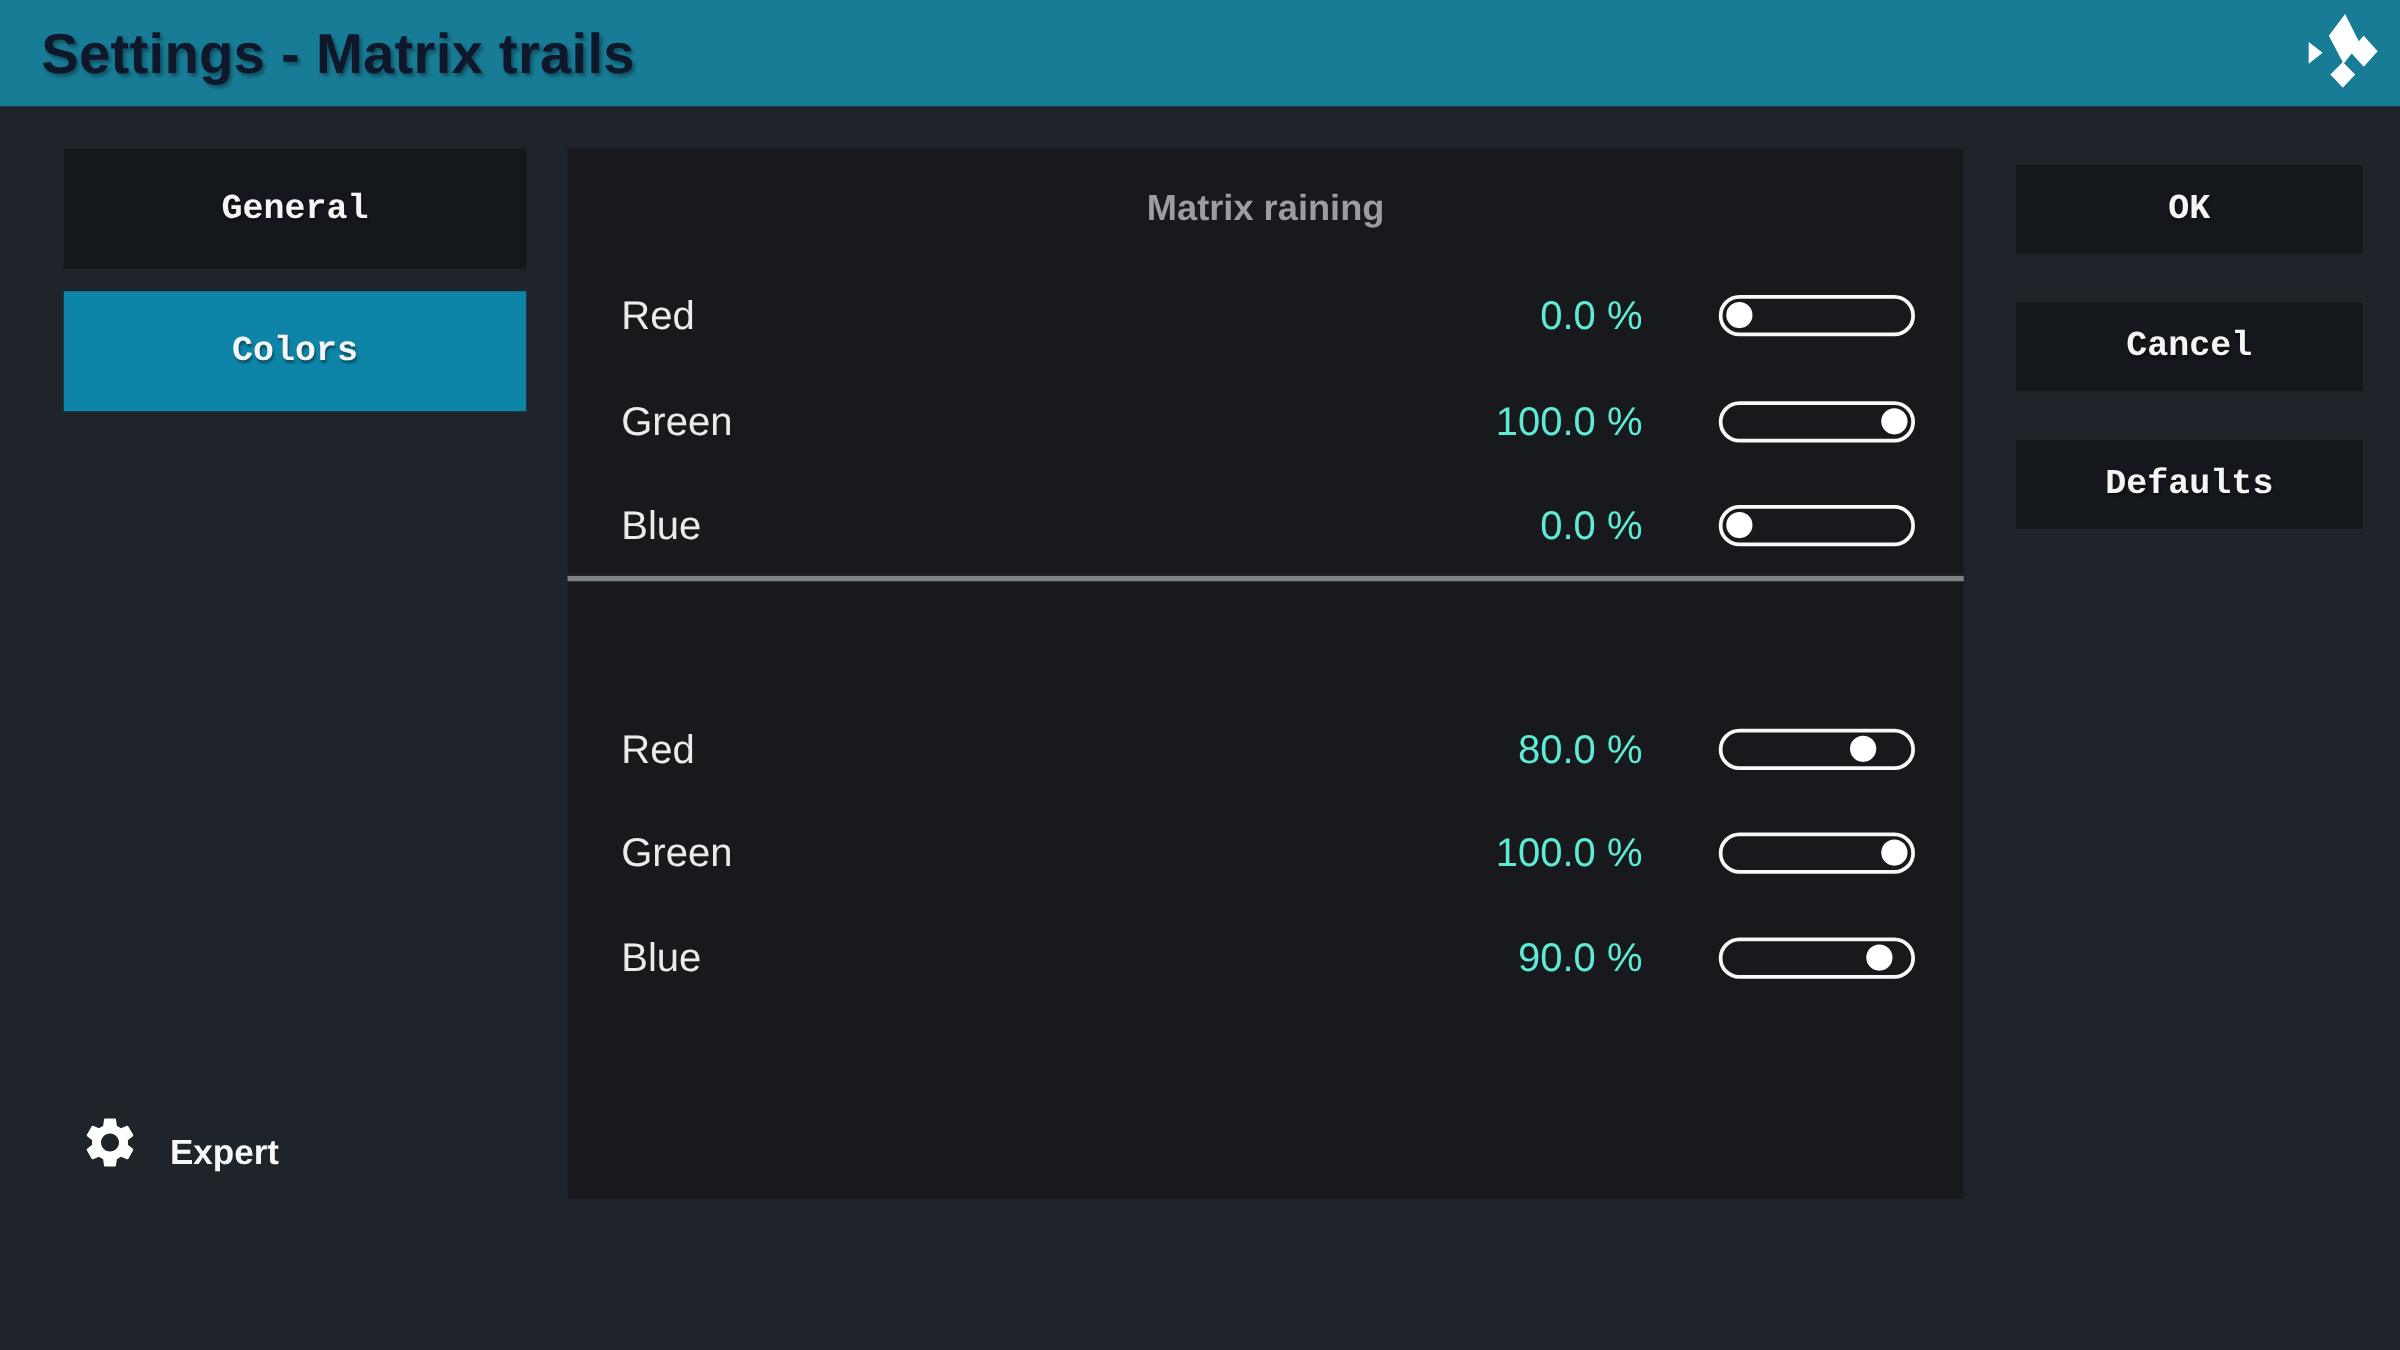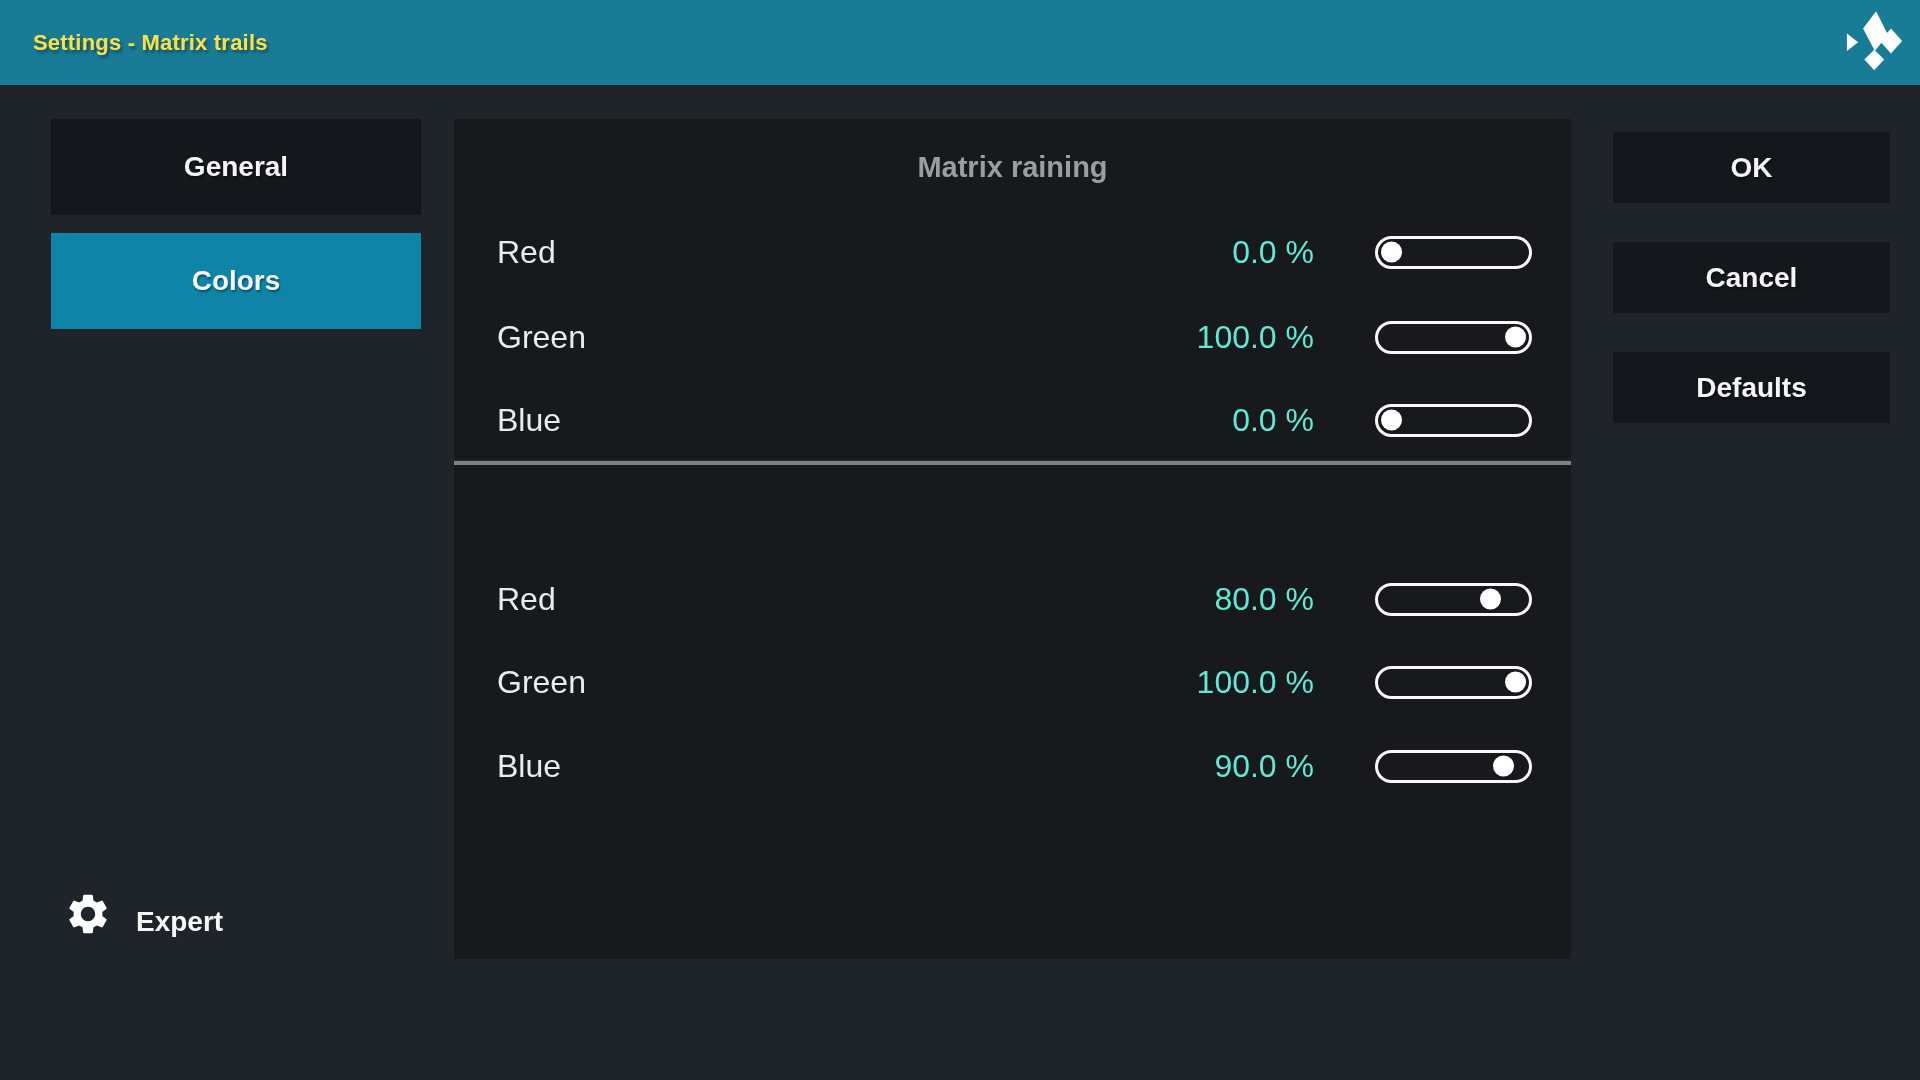--- a/index.html
+++ b/index.html
@@ -10,31 +10,32 @@
     position:relative;overflow:hidden;
     -webkit-font-smoothing:antialiased;
   }
   
   .titlebar{
     position:absolute;top:0;left:0;width:1920px;height:85px;
     background:var(--titlebar-bg,#187C96);
     display:flex;align-items:center;
   }
   .titlebar .title{
-    margin-left:33px;font-size:22px;font-weight:bold;color:#fde047;
+    margin-left:33px;font-size:45px;font-weight:bold;color:#0f172a;
     text-shadow:2px 3px 3px rgba(0,0,0,0.35);
     letter-spacing:0.2px;
   }
   .kodi-logo{position:absolute;top:9px;right:16px;width:62px;height:64px;}
   
   .btn{
     position:absolute;display:flex;align-items:center;justify-content:center;
     background:var(--button-bg,#14171B);
     color:#F5F5F5;font-weight:bold;font-size:28px;cursor:pointer;
     text-shadow:1px 2px 2px rgba(0,0,0,0.4);
+    font-family:Liberation Mono, monospace;
   }
   .btn.selected{background:var(--accent,#0E85A8);}
   
   .btn.general{left:51px;top:119px;width:370px;height:96px;}
   .btn.colors{left:51px;top:233px;width:370px;height:96px;}
   
   .btn.ok{left:1613px;top:132px;width:277px;height:71px;}
   .btn.cancel{left:1613px;top:242px;width:277px;height:71px;}
   .btn.defaults{left:1613px;top:352px;width:277px;height:71px;}
   

